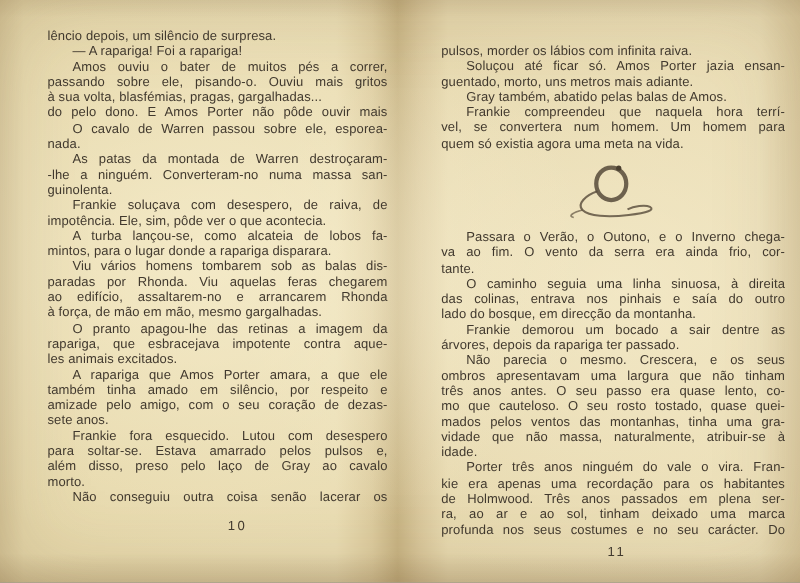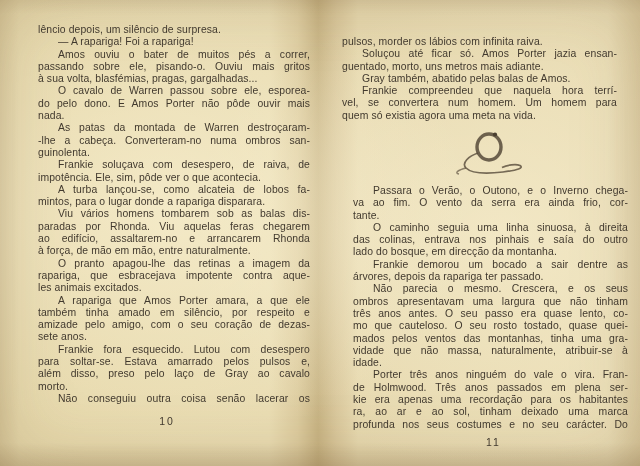--- a/index.html
+++ b/index.html
@@ -12,52 +12,52 @@
       radial-gradient(ellipse 430px 330px at 495px 235px, rgba(255,248,222,.42), rgba(255,248,222,0) 72%),
       linear-gradient(90deg, #d9c99c 0%, #e6d8ab 3%, #e9dcb2 42%, #dccb9e 46.5%, #c7b383 49.7%, #d8c69a 52.5%, #e6d8ae 56%, #eaddb5 95%, #dccb9f 100%),
       #e6d8ab;
     box-shadow: inset 0 0 70px rgba(115,88,48,.22);
   }
   .tb{position:absolute;color:#41392e;font-size:10.4px;line-height:12.3px;letter-spacing:.1px;}
   .ln{min-height:12.3px;white-space:normal;}
   .j{text-align:justify;text-align-last:justify;}
   .i{text-indent:20px;}
   .lp{left:38px;top:24px;width:272px;}
-  .rp1{left:342px;top:36px;width:275px;}
+  .rp1{left:353px;top:36px;width:275px;}
   .rp2{left:353px;top:185px;width:275px;}
   .pagenum{position:absolute;color:#41392e;font-size:10.5px;letter-spacing:2px;text-align:center;width:272px;}
-  .pn-l{left:31px;top:415px;}
+  .pn-l{left:54px;top:415px;}
   .pn-r{left:356px;top:436px;width:275px;}
   .orn{position:absolute;left:428px;top:130px;width:112px;height:54px;}
 </style>
 </head>
 <body>
 
 <div class="scan">
 
   <div class="tb lp">
     <div class="ln">lêncio depois, um silêncio de surpresa.</div>
     <div class="ln i">— A rapariga! Foi a rapariga!</div>
     <div class="ln i j">Amos ouviu o bater de muitos pés a correr,</div>
     <div class="ln j">passando sobre ele, pisando-o. Ouviu mais gritos</div>
     <div class="ln">à sua volta, blasfémias, pragas, gargalhadas...</div>
+    <div class="ln j">do pelo dono. E Amos Porter não pôde ouvir mais</div>
     <div class="ln i j">O cavalo de Warren passou sobre ele, esporea-</div>
-    <div class="ln j">do pelo dono. E Amos Porter não pôde ouvir mais</div>
     <div class="ln">nada.</div>
     <div class="ln i j">As patas da montada de Warren destroçaram-</div>
-    <div class="ln j">-lhe a cabeça. Converteram-no numa ombros san-</div>
+    <div class="ln j">-lhe a ninguém. Converteram-no numa massa san-</div>
     <div class="ln">guinolenta.</div>
     <div class="ln i j">Frankie soluçava com desespero, de raiva, de</div>
     <div class="ln">impotência. Ele, sim, pôde ver o que acontecia.</div>
     <div class="ln i j">A turba lançou-se, como alcateia de lobos fa-</div>
     <div class="ln">mintos, para o lugar donde a rapariga disparara.</div>
     <div class="ln i j">Viu vários homens tombarem sob as balas dis-</div>
     <div class="ln j">paradas por Rhonda. Viu aquelas feras chegarem</div>
     <div class="ln j">ao edifício, assaltarem-no e arrancarem Rhonda</div>
-    <div class="ln">à força, de mão em mão, entre naturalmente.</div>
+    <div class="ln">à força, de mão em mão, mesmo gargalhadas.</div>
     <div class="ln i j">O pranto apagou-lhe das retinas a imagem da</div>
     <div class="ln j">rapariga, que esbracejava impotente contra aque-</div>
     <div class="ln">les animais excitados.</div>
     <div class="ln i j">A rapariga que Amos Porter amara, a que ele</div>
     <div class="ln j">também tinha amado em silêncio, por respeito e</div>
     <div class="ln j">amizade pelo amigo, com o seu coração de dezas-</div>
     <div class="ln">sete anos.</div>
     <div class="ln i j">Frankie fora esquecido. Lutou com desespero</div>
     <div class="ln j">para soltar-se. Estava amarrado pelos pulsos e,</div>
     <div class="ln j">além disso, preso pelo laço de Gray ao cavalo</div>
@@ -93,20 +93,20 @@
     <div class="ln i j">Frankie demorou um bocado a sair dentre as</div>
     <div class="ln">árvores, depois da rapariga ter passado.</div>
     <div class="ln i j">Não parecia o mesmo. Crescera, e os seus</div>
     <div class="ln j">ombros apresentavam uma largura que não tinham</div>
     <div class="ln j">três anos antes. O seu passo era quase lento, co-</div>
     <div class="ln j">mo que cauteloso. O seu rosto tostado, quase quei-</div>
     <div class="ln j">mados pelos ventos das montanhas, tinha uma gra-</div>
     <div class="ln j">vidade que não massa, naturalmente, atribuir-se à</div>
     <div class="ln">idade.</div>
     <div class="ln i j">Porter três anos ninguém do vale o vira. Fran-</div>
+    <div class="ln j">kie era apenas uma recordação para os habitantes</div>
     <div class="ln j">de Holmwood. Três anos passados em plena ser-</div>
-    <div class="ln j">kie era apenas uma recordação para os habitantes</div>
     <div class="ln j">ra, ao ar e ao sol, tinham deixado uma marca</div>
     <div class="ln j">profunda nos seus costumes e no seu carácter. Do</div>
   </div>
   <div class="pagenum pn-r">11</div>
 
 </div>
 
 </body></html>

